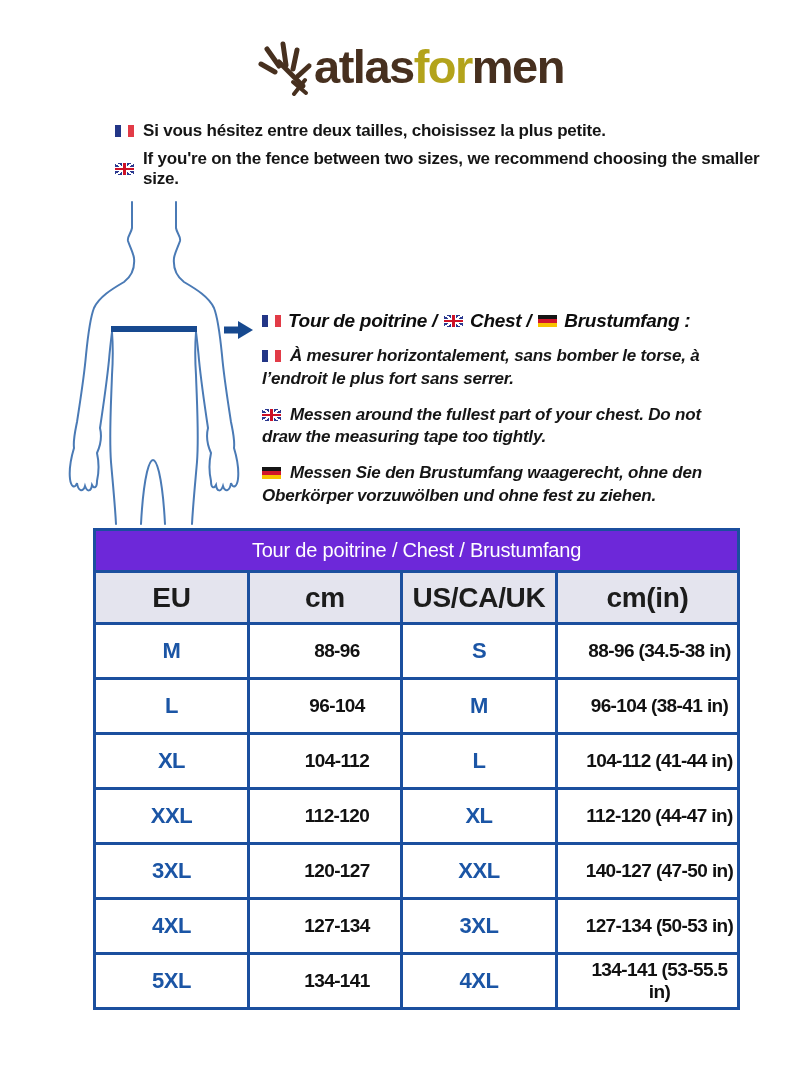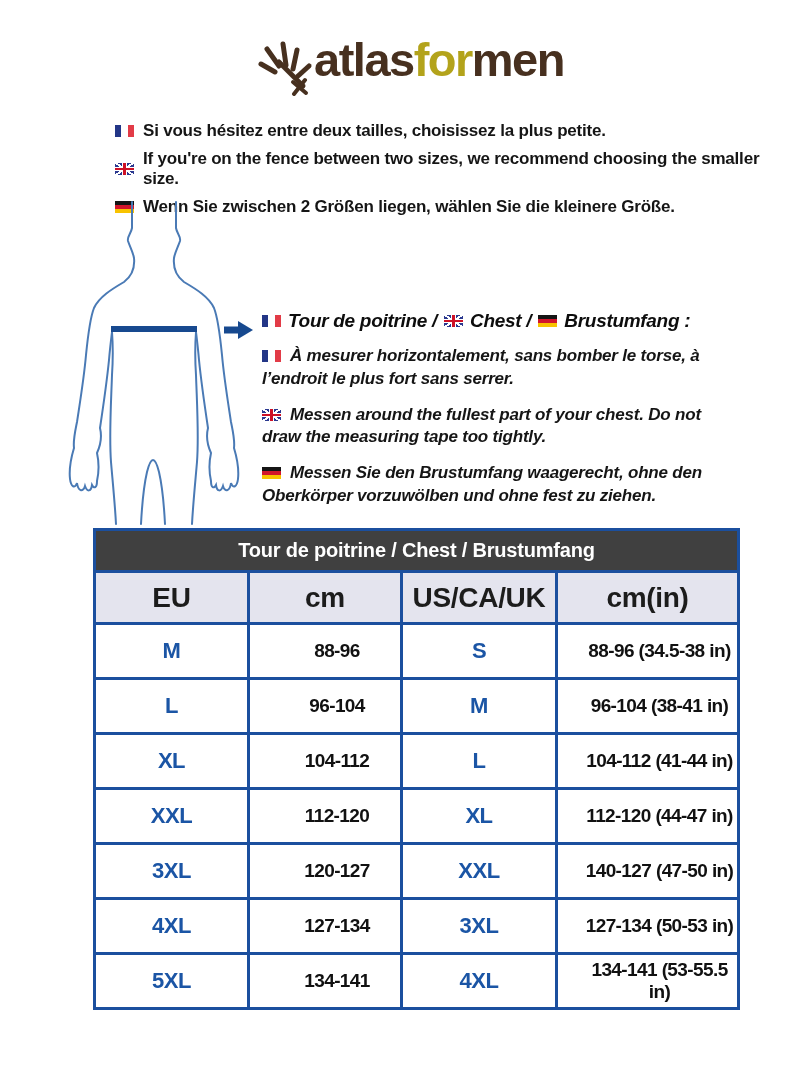--- a/index.html
+++ b/index.html
@@ -4,21 +4,21 @@
 <style>
   * { margin:0; padding:0; box-sizing:border-box; }
   html,body { background:#ffffff; }
   .page {
     position:relative; width:800px; height:1070px; background:#ffffff;
     font-family:"Liberation Sans", sans-serif; color:#1a1a1a; overflow:hidden;
   }
 
   
   .logo-row { position:absolute; top:36px; left:0; width:100%;
-    display:flex; justify-content:center; align-items:flex-start;padding-left:16px; }
+    display:flex; justify-content:center; align-items:center;padding-left:16px; }
   .logo-text { font-size:47px; font-weight:bold; letter-spacing:-1.5px; line-height:1; }
   .logo-brown { color:#47301f; }
   .logo-gold  { color:#b3a31b; }
 
   
   .flag { display:inline-block; width:19px; height:12px; flex:none; }
   .flag-fr { background:linear-gradient(to right,#233687 0 34%,#ffffff 34% 66%,#e23b47 66% 100%); }
   .flag-de { background:linear-gradient(to bottom,#151515 0 34%,#d2152b 34% 67%,#f8c300 67% 100%); }
   .flag-gb {
     background-color:#2b3990;
@@ -45,22 +45,22 @@
   .measure-heading { display:flex; align-items:center; gap:7px; flex-wrap:nowrap;
     font-size:19px; font-weight:bold; letter-spacing:-0.3px; color:#0d0d0d; white-space:nowrap; }
   .measure p { margin-top:13px; font-size:17px; font-weight:bold; letter-spacing:-0.2px;
     line-height:1.34; color:#151515; }
 
   
   .size-table { position:absolute; left:93px; top:528px; width:644px;
     border-collapse:collapse; table-layout:fixed; }
   .size-table th, .size-table td {
     border:3px solid #1b4f9e; text-align:center; vertical-align:middle; padding:0; }
-  .size-table .title-row th { background:#404040; color:#ffffff;
-    font-size:20px; font-weight:bold; height:42px; letter-spacing:-0.2px; }
+  .size-table .title-row th { background:#6d28d9; color:#ffffff;
+    font-size:20px; font-weight:normal; height:42px; letter-spacing:-0.2px; }
   .size-table .subhead th { background:#e4e4ee; color:#1c1c1c;
     font-size:28px; font-weight:bold; height:52px; letter-spacing:-0.3px; }
   .size-table tbody td { height:55px; background:#ffffff; }
   .size-table td.size { color:#1b55a5; font-size:22px; font-weight:bold; letter-spacing:-0.5px; }
   .size-table td.val  { color:#111111; font-size:19px; font-weight:bold; letter-spacing:-0.6px;padding-left:24px; }
 </style>
 </head>
 <body>
 
 <div class="page">
@@ -82,24 +82,20 @@
   </div>
 
   <div class="intro">
     <div class="intro-line">
       <span class="flag flag-fr"></span>
       <span>Si vous hésitez entre deux tailles, choisissez la plus petite.</span>
     </div>
     <div class="intro-line">
       <span class="flag flag-gb"></span>
       <span>If you're on the fence between two sizes, we recommend choosing the smaller size.</span>
-    </div>
-    <div class="intro-line">
-      <span class="flag flag-de"></span>
-      <span>Wenn Sie zwischen 2 Größen liegen, wählen Sie die kleinere Größe.</span>
     </div>
   </div>
 
   <svg class="figure-svg" width="224" height="330" viewBox="52 200 224 330">
     <g fill="none" stroke="#4a7ab5" stroke-width="2" stroke-linecap="round">
 
       <path d="M132 202 L132 228
                C131 234 127 236 128 241
                C130 247 133 252 134 258
                C135 268 132 276 124 282

